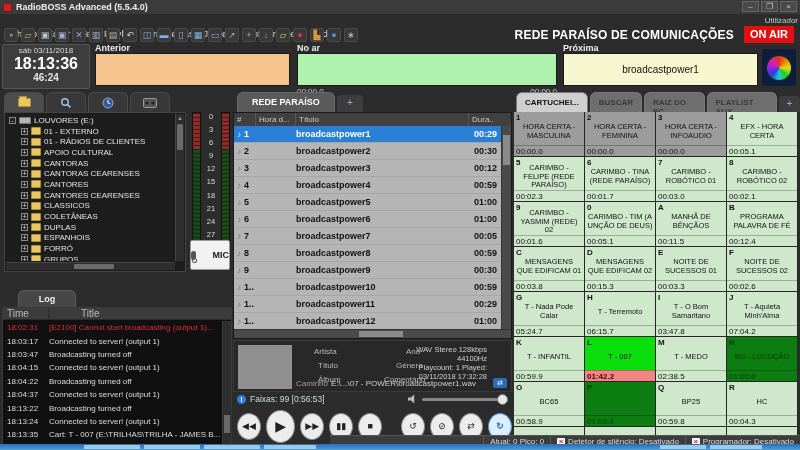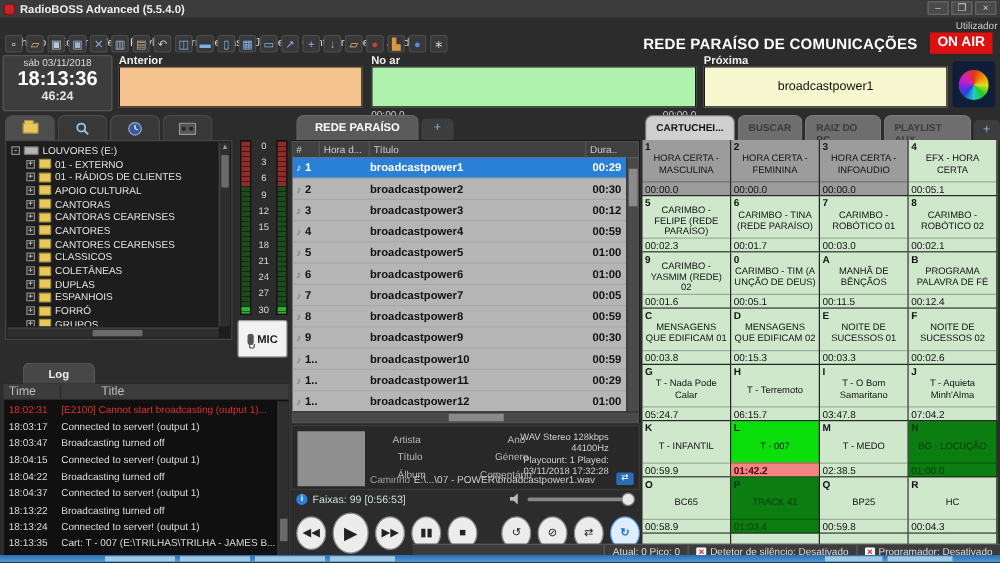--- a/index.html
+++ b/index.html
@@ -57,21 +57,21 @@
   .tree-hscroll .thumb { position:absolute; left:40%; top:1px; width:40px; height:5px; background:#6a6a6a; border-radius:1px; }
   .scroll-arrow { color:#999; font-size:6px; line-height:8px; padding:0 1px; }
 
   .vu { position:absolute; left:192px; top:112px; width:38px; height:140px; display:flex; justify-content:space-between; }
   .vu-bar { width:9px; height:100%; border:1px solid #111;
     background:linear-gradient(to bottom,#8f2b2b 0 26%,#1d4a1d 26% 96%,#2fae2f 96% 100%);
     background-blend-mode:normal; }
   .vu-bar.seg { background-image:repeating-linear-gradient(to bottom,rgba(0,0,0,.45) 0 1px,transparent 1px 4px),linear-gradient(to bottom,#8f2b2b 0 26%,#1d4a1d 26% 96%,#2fae2f 96% 100%); }
   .vu-ticks { display:flex; flex-direction:column; justify-content:space-between; align-items:center; padding:1px 0; }
   .vu-tick { font-size:7.5px; color:#ddd; line-height:7px; }
-  .micbtn { position:absolute; left:190px; top:256px; width:40px; height:30px; background:#f2f2f2; border:1px solid #999; border-radius:2px; display:flex; align-items:center; justify-content:center; gap:3px; }
+  .micbtn { position:absolute; left:190px; top:240px; width:40px; height:30px; background:#f2f2f2; border:1px solid #999; border-radius:2px; display:flex; align-items:center; justify-content:space-between; gap:3px; }
   .mic-shape { width:5px; height:9px; background:#555; border-radius:3px; position:relative; }
   .mic-shape::after { content:""; position:absolute; left:1px; bottom:-3px; width:3px; height:3px; border-bottom:1px solid #555; border-left:1px solid #555; border-right:1px solid #555; border-radius:0 0 3px 3px; }
   .mic-text { font-size:9px; font-weight:bold; color:#222; }
 
   .log-panel { position:absolute; left:2px; top:290px; width:230px; height:156px; }
   .log-tab { position:absolute; left:16px; top:0; width:58px; height:17px; background:#474747; border:1px solid #5a5a5a; border-bottom:none; border-radius:6px 6px 0 0; font-size:9px; font-weight:bold; color:#eee; text-align:center; line-height:16px; }
   .log-body { position:absolute; left:0; top:17px; right:0; bottom:0; background:#101010; border:1px solid #3a3a3a; }
   .log-header { display:flex; height:12px; background:#3c3c3c; border-bottom:1px solid #2a2a2a; font-size:10px; color:#bbb; }
   .log-header .lh-time { width:46px; padding-left:4px; border-right:1px solid #2a2a2a; }
   .log-header .lh-title { padding-left:4px;margin-left:28px; }
@@ -729,21 +729,20 @@
         <div class="cart-title">BG - LOCUÇÃO</div>
         <div class="cart-time">01:00.0</div>
       </div>
       <div class="cart-cell">
         <div class="cart-key">O</div>
         <div class="cart-title">BC65</div>
         <div class="cart-time">00:58.9</div>
       </div>
       <div class="cart-cell dark">
         <div class="cart-key">P</div>
-        <div class="cart-title">TRACK 41</div>
         <div class="cart-time">01:03.4</div>
       </div>
       <div class="cart-cell">
         <div class="cart-key">Q</div>
         <div class="cart-title">BP25</div>
         <div class="cart-time">00:59.8</div>
       </div>
       <div class="cart-cell">
         <div class="cart-key">R</div>
         <div class="cart-title">HC</div>

